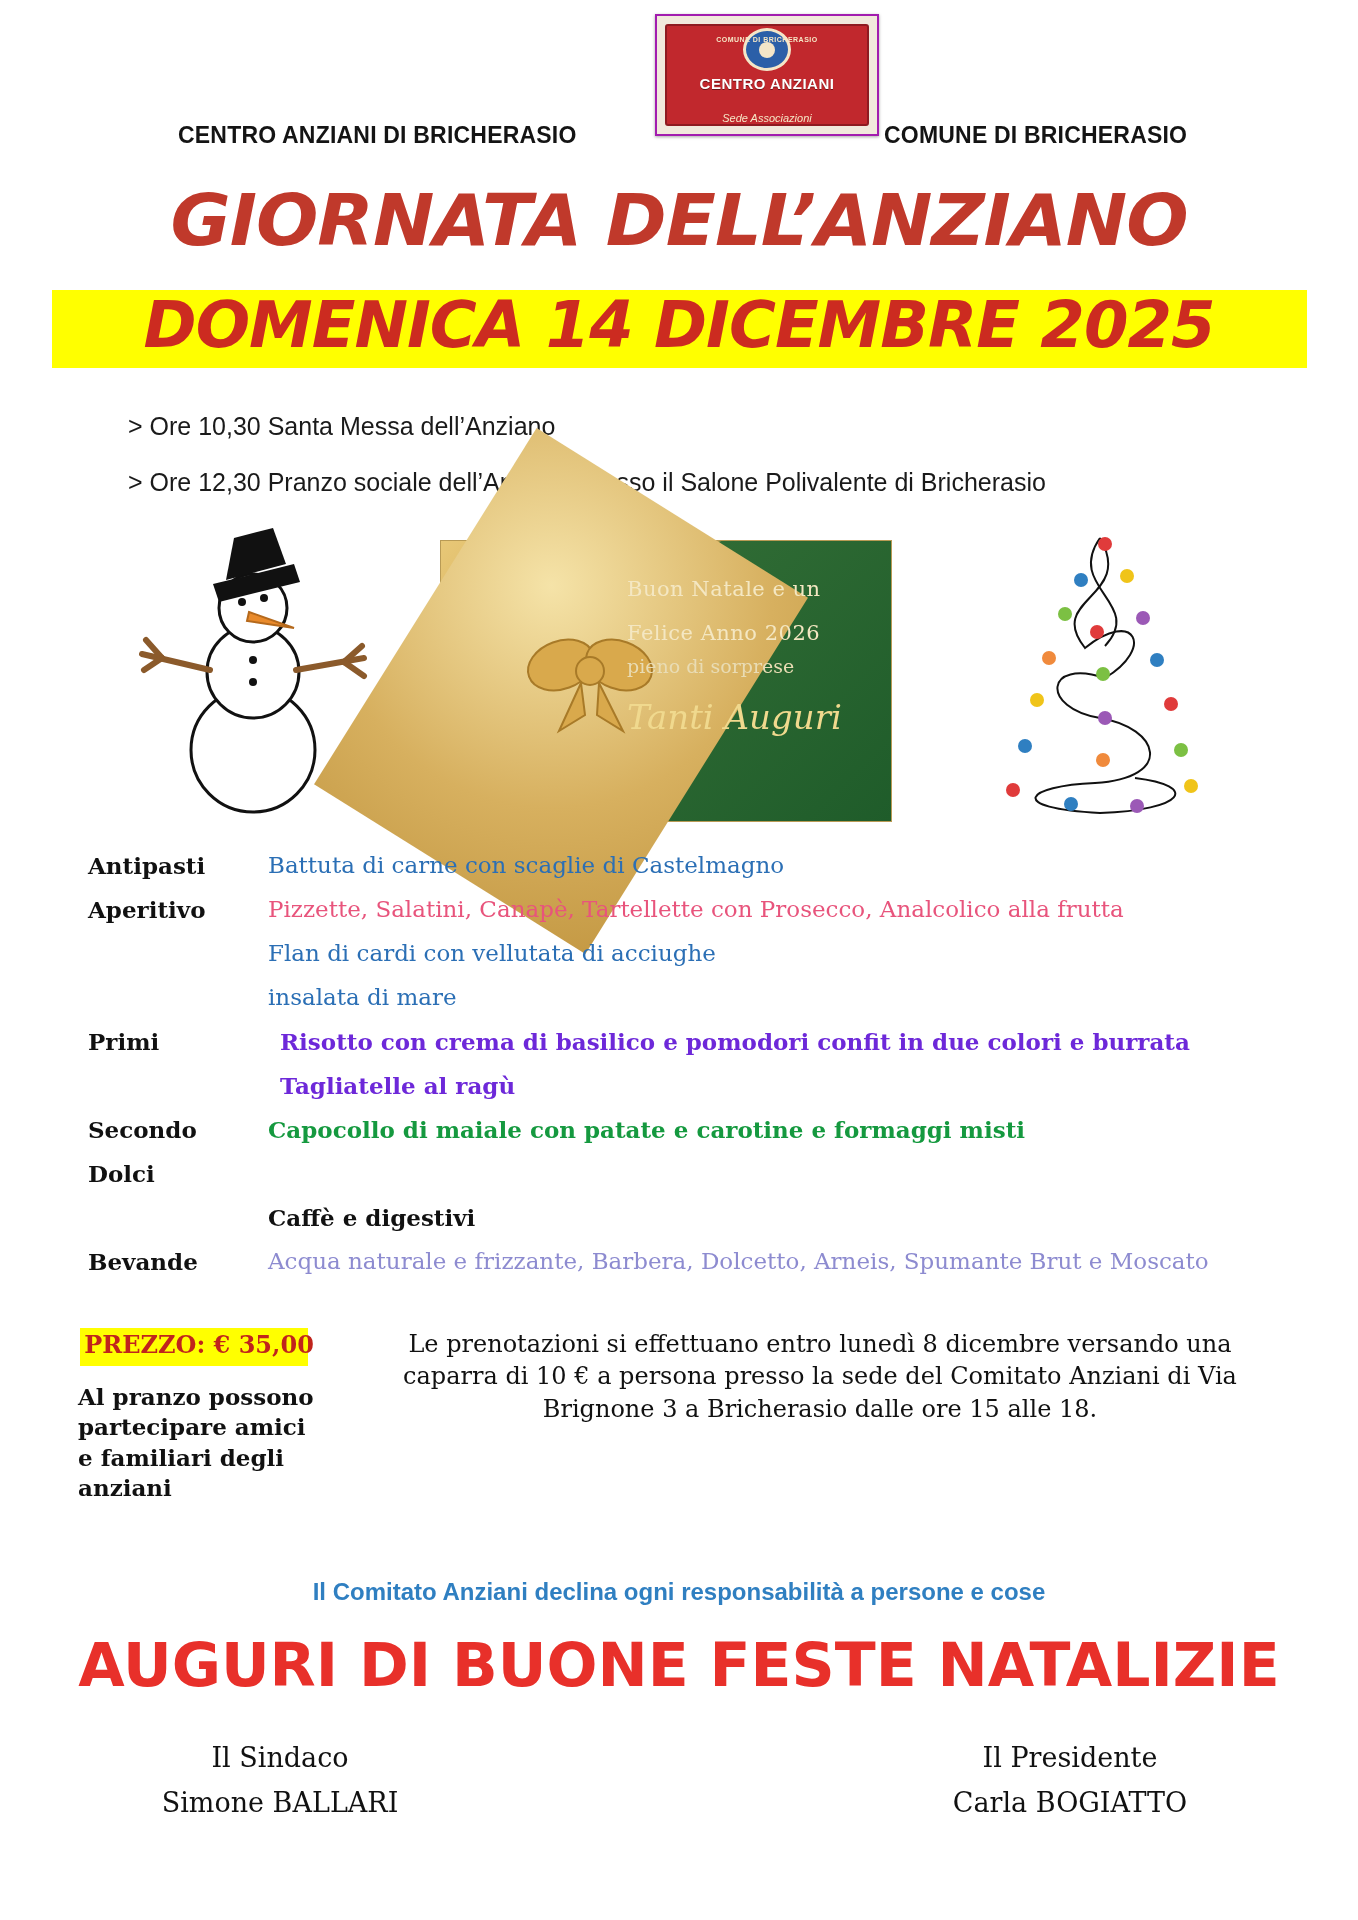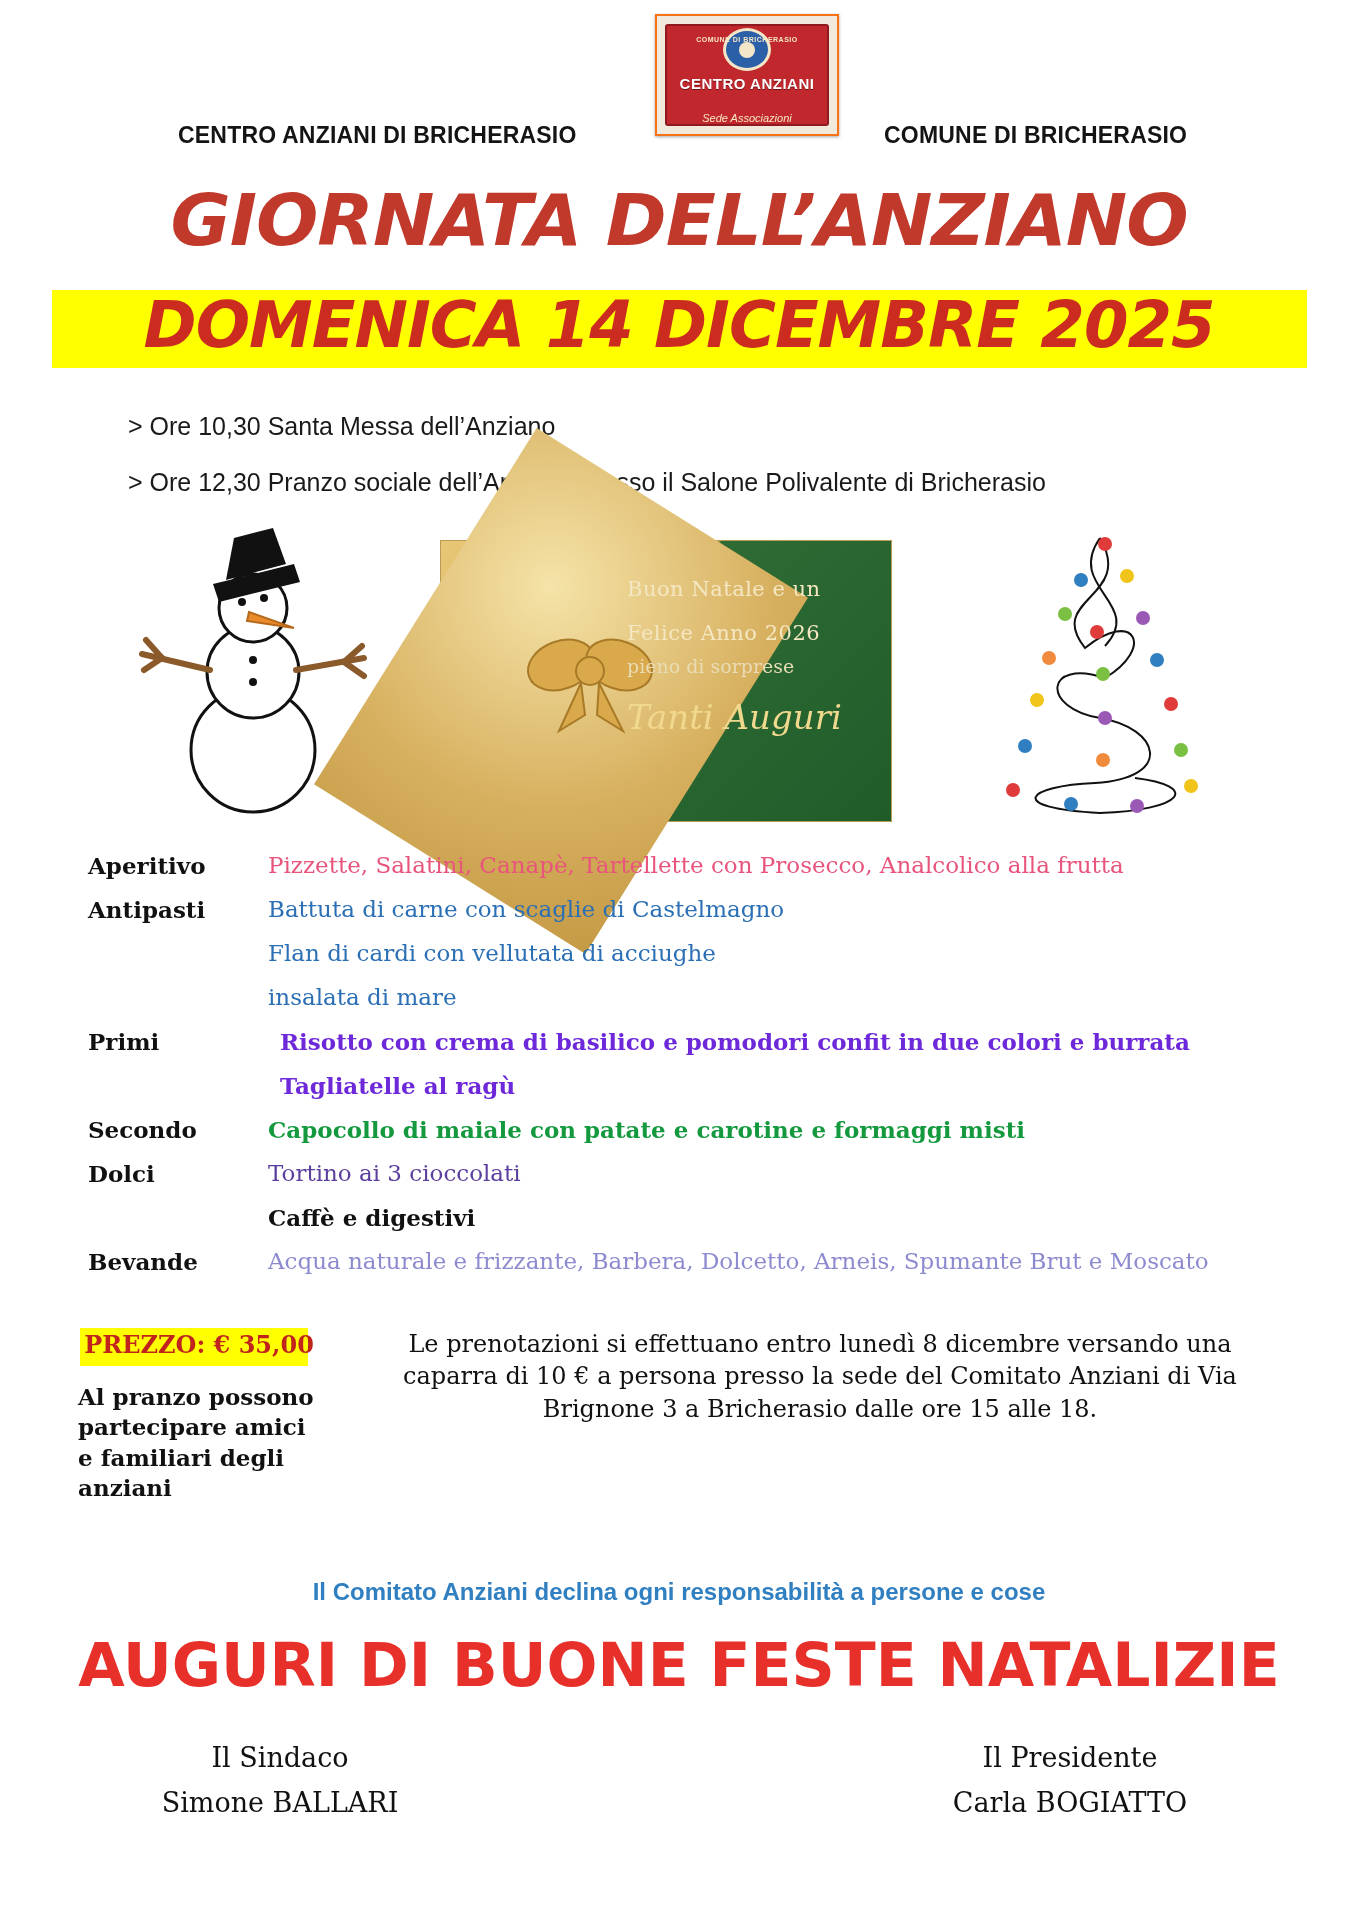--- a/index.html
+++ b/index.html
@@ -12,23 +12,24 @@
     overflow:hidden;
   }
   .page{position:relative;width:1358px;height:1920px;}
 
   
   .header{
     position:absolute;top:10px;left:0;width:1358px;height:135px;
   }
   .logo{
     position:absolute;left:655px;top:4px;width:180px;height:118px;
-    border:2px solid #f97316;background:#f1e9dc;
+    border:2px solid #a21caf;background:#f1e9dc;
     box-shadow:0 1px 3px rgba(0,0,0,.35);
     overflow:hidden;
+    padding-left:40px;
   }
   .logo .plaque{
     position:absolute;left:8px;top:8px;right:8px;bottom:8px;
     background:#c1282d;border:2px solid #8e1a20;border-radius:3px;
     display:flex;flex-direction:column;align-items:center;justify-content:center;
   }
   .logo .ring{
     width:42px;height:42px;border-radius:50%;
     border:3px solid #f4e6c8;background:#2b5fa8;
     display:flex;align-items:center;justify-content:center;
@@ -273,47 +274,46 @@
         <circle cx="28" cy="262" r="7" fill="#e03b3b"></circle>
         <circle cx="206" cy="258" r="7" fill="#f0c419"></circle>
         <circle cx="86" cy="276" r="7" fill="#2f7fc1"></circle>
         <circle cx="152" cy="278" r="7" fill="#9b59b6"></circle>
       </g>
     </svg>
   </div>
 
   <div class="menu">
     <div class="menu-row">
+      <div class="menu-label">Antipasti</div>
+      <div class="menu-text c-blue">Battuta di carne con scaglie di Castelmagno</div>
+    </div>
+    <div class="menu-row">
       <div class="menu-label">Aperitivo</div>
       <div class="menu-text c-pink">Pizzette, Salatini, Canapè, Tartellette con Prosecco, Analcolico alla frutta</div>
     </div>
     <div class="menu-row">
-      <div class="menu-label">Antipasti</div>
-      <div class="menu-text c-blue">Battuta di carne con scaglie di Castelmagno</div>
-    </div>
-    <div class="menu-row">
       <div class="menu-text c-blue">Flan di cardi con vellutata di acciughe</div>
     </div>
     <div class="menu-row">
       <div class="menu-text c-blue">insalata di mare</div>
     </div>
     <div class="menu-row">
       <div class="menu-label">Primi</div>
       <div class="menu-text c-red">Risotto con crema di basilico e pomodori confit in due colori e burrata</div>
     </div>
     <div class="menu-row">
       <div class="menu-text c-red">Tagliatelle al ragù</div>
     </div>
     <div class="menu-row">
       <div class="menu-label">Secondo</div>
       <div class="menu-text c-green">Capocollo di maiale con patate e carotine e formaggi misti</div>
     </div>
     <div class="menu-row">
       <div class="menu-label">Dolci</div>
-      <div class="menu-text c-purple">Tortino ai 3 cioccolati</div>
     </div>
     <div class="menu-row">
       <div class="menu-text c-black">Caffè e digestivi</div>
     </div>
     <div class="menu-row">
       <div class="menu-label">Bevande</div>
       <div class="menu-text c-lav">Acqua naturale e frizzante, Barbera, Dolcetto, Arneis, Spumante Brut e Moscato</div>
     </div>
   </div>
 

